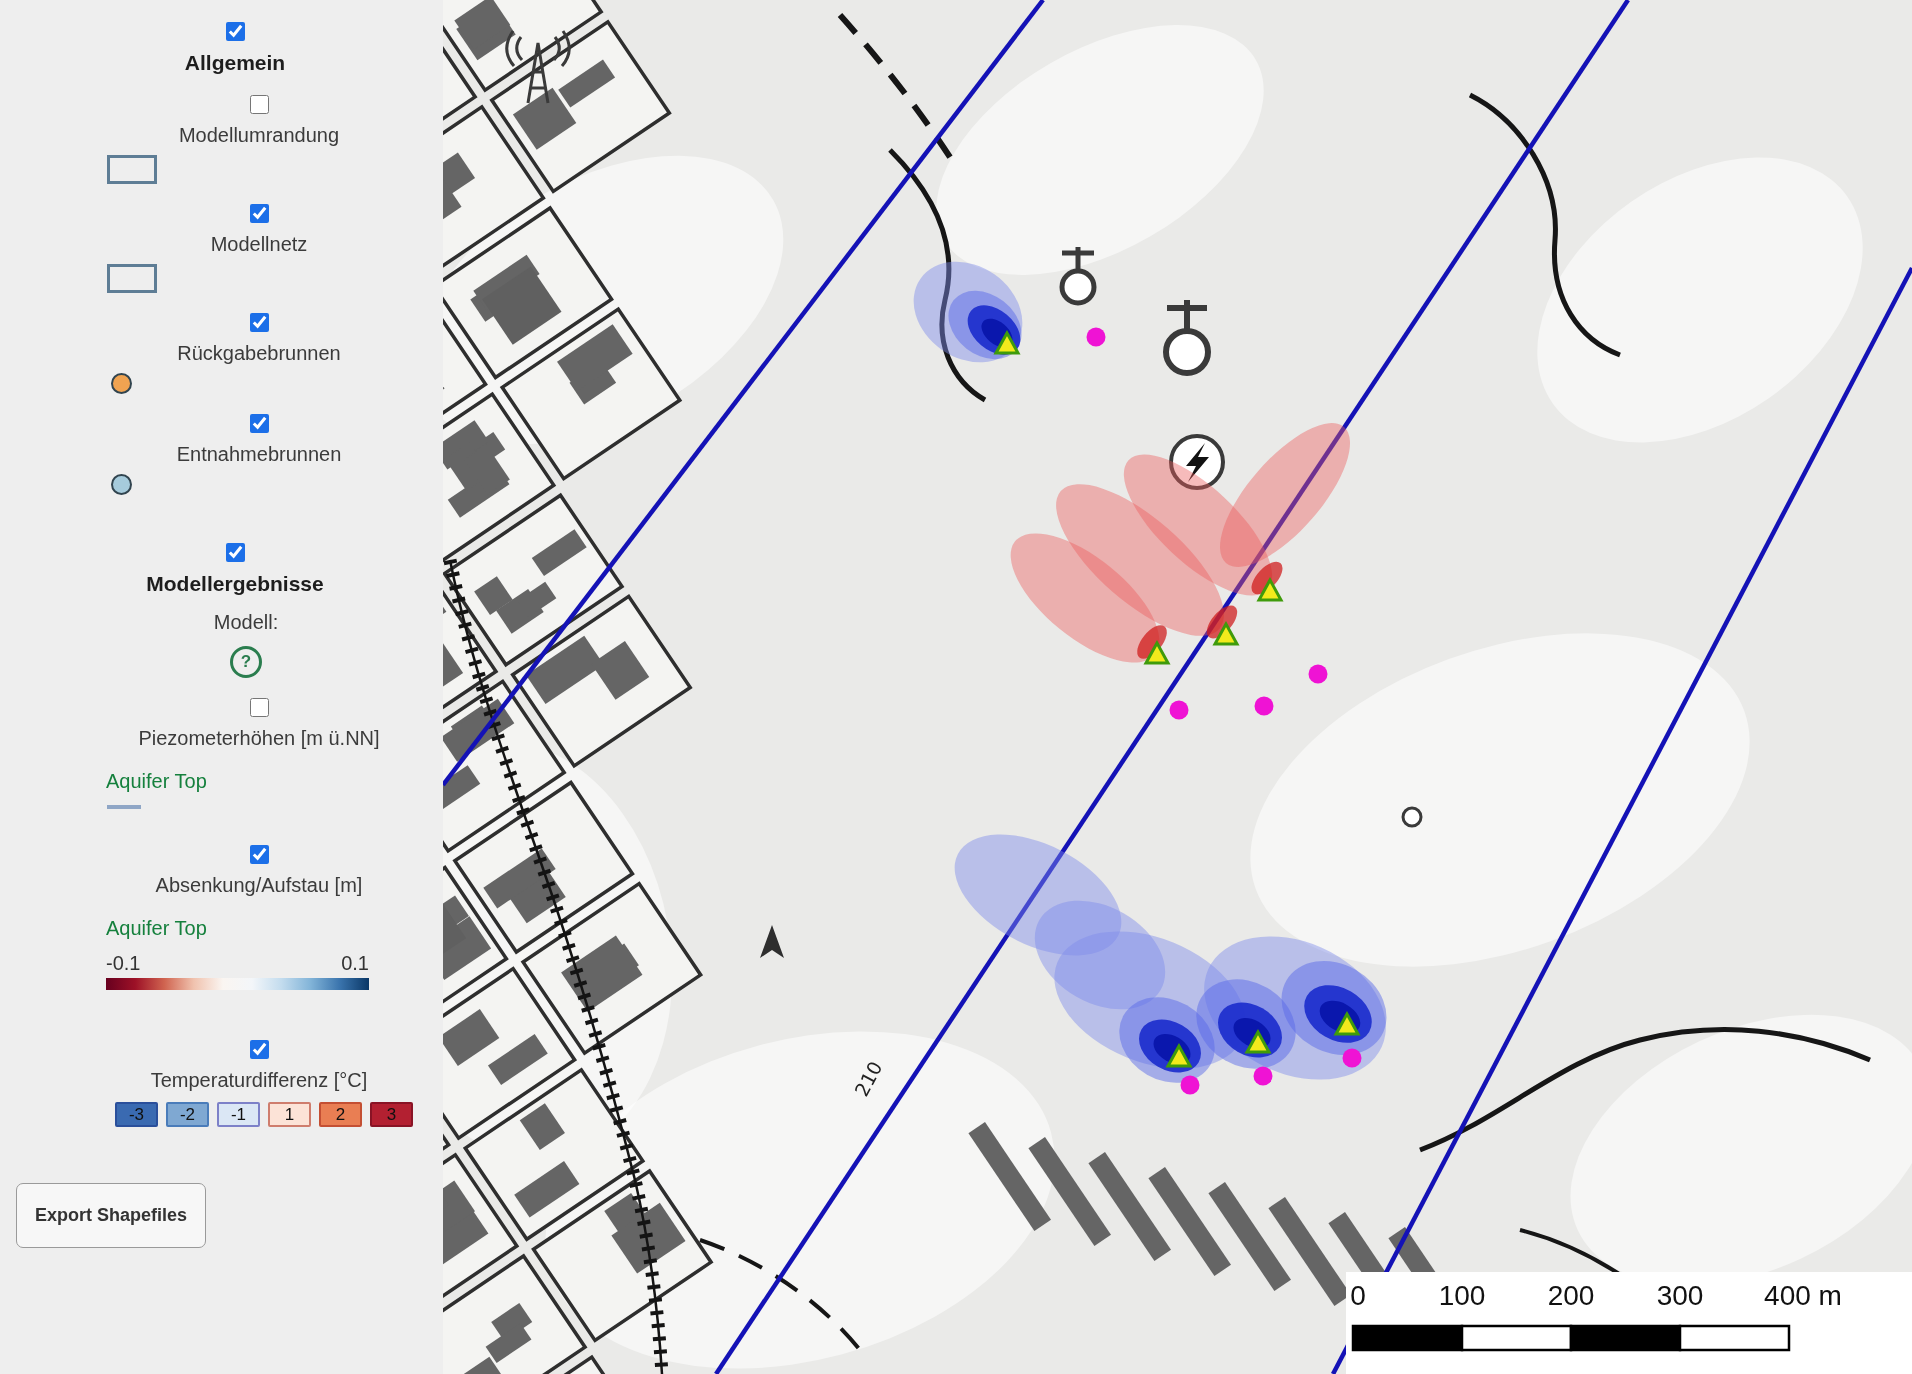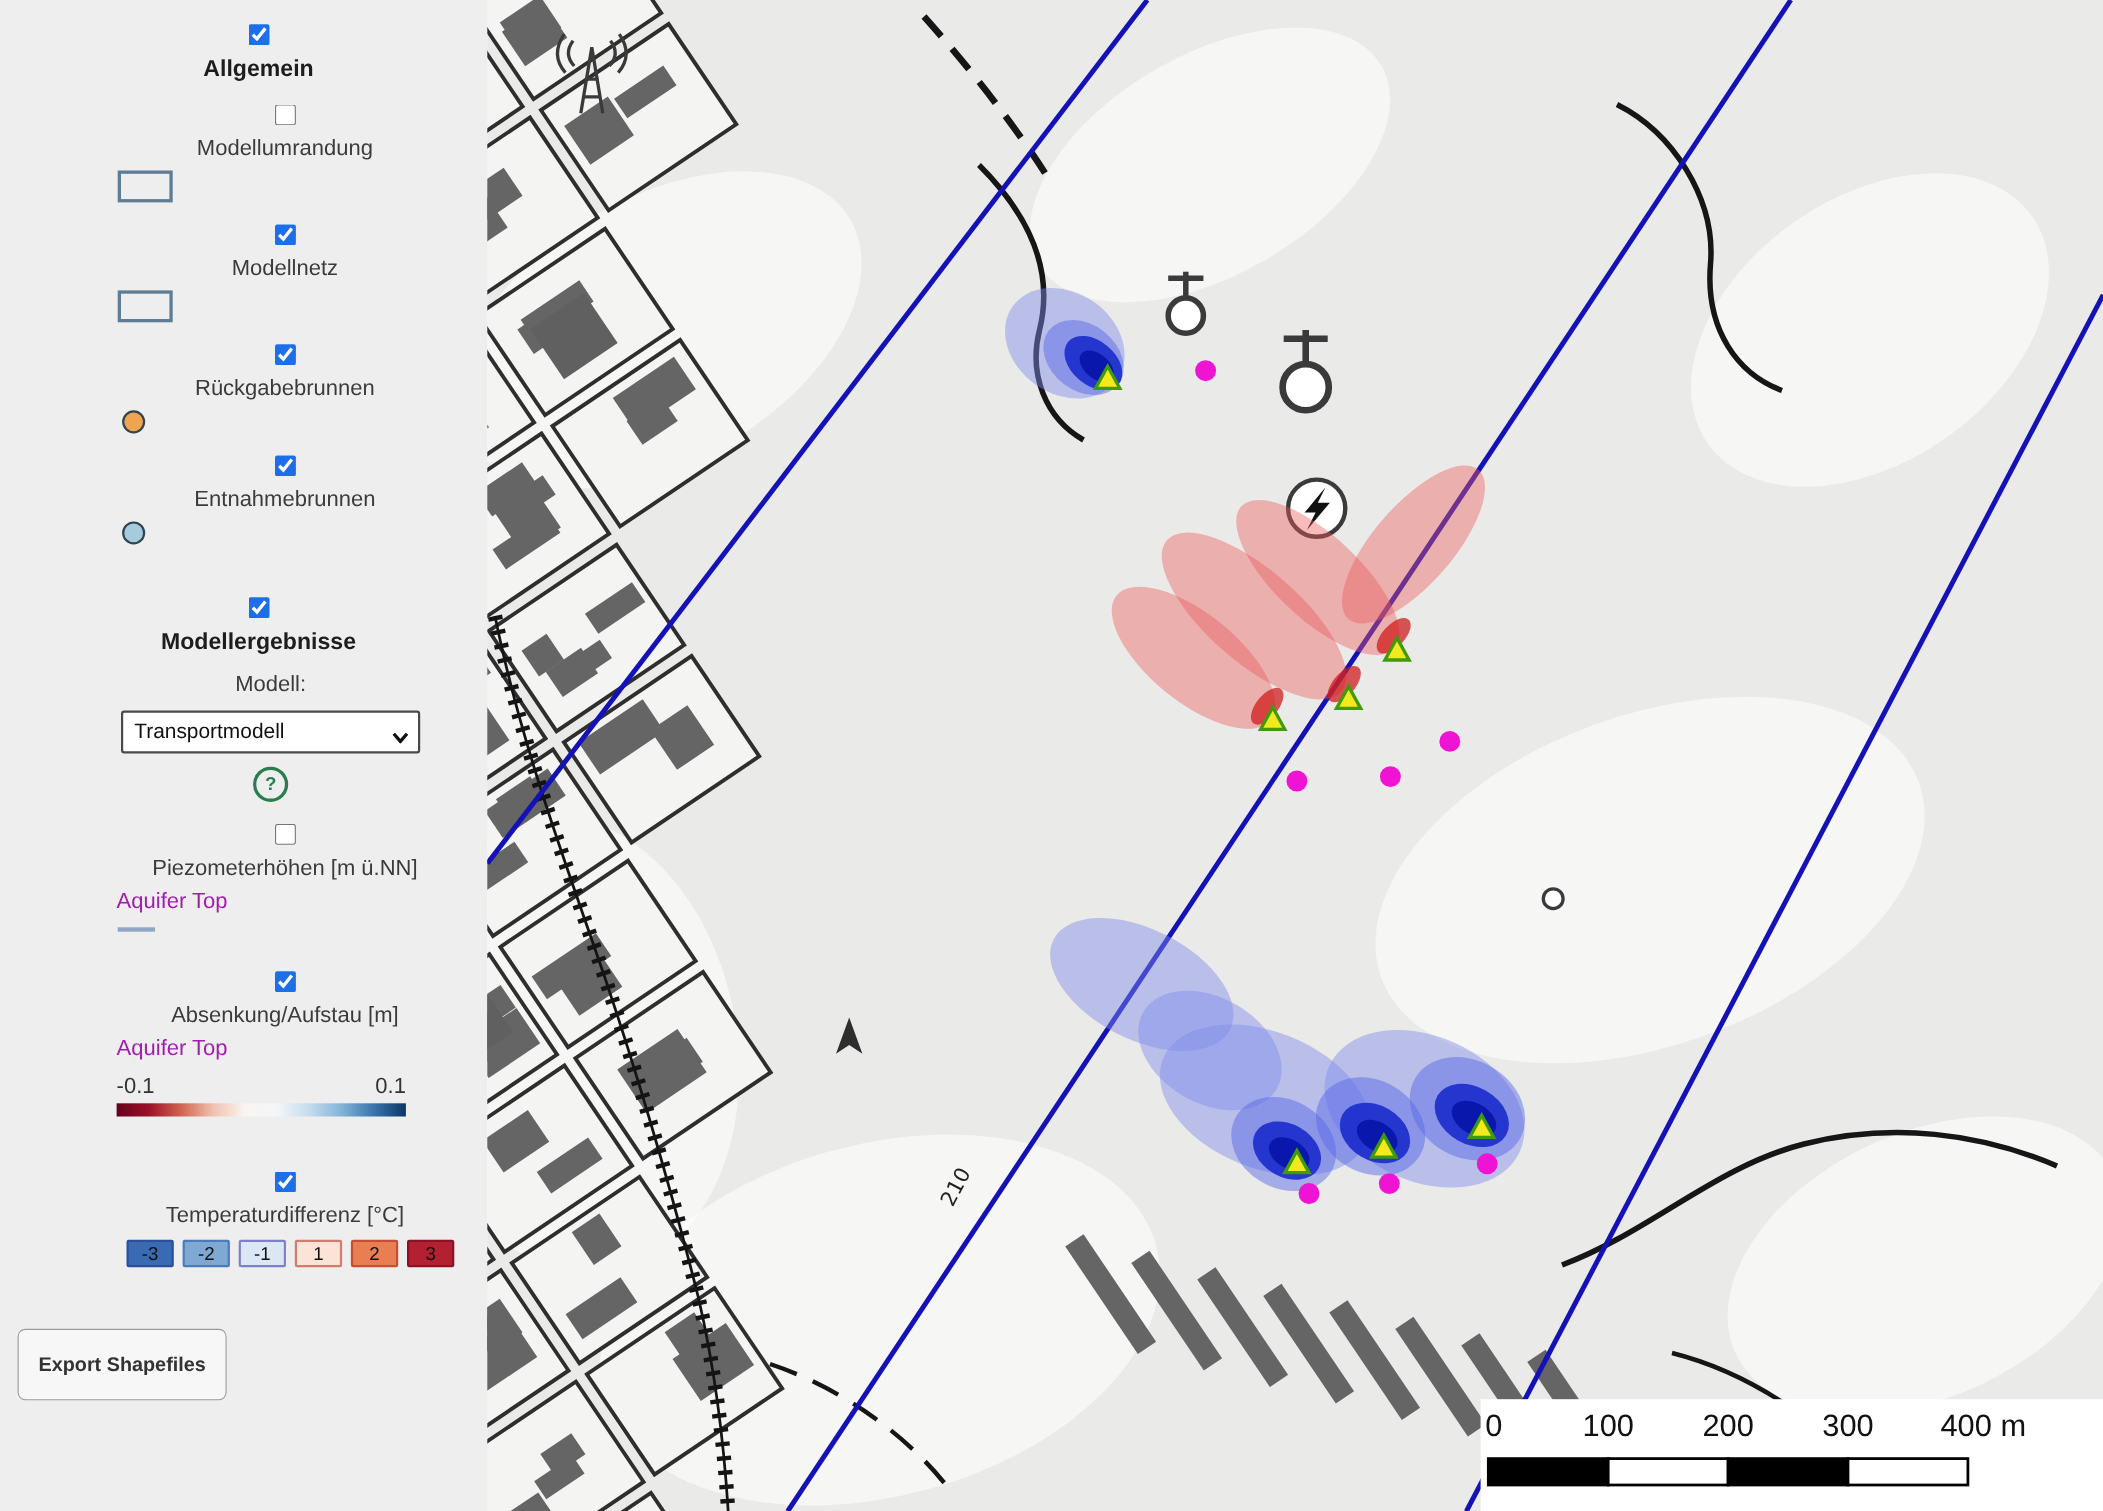--- a/index.html
+++ b/index.html
@@ -16,21 +16,21 @@
     padding:22px 0 0 27px;color:#3b3b3b;
   }
   .row{display:flex;align-items:center;gap:10px;flex-direction:column;}
   input[type=checkbox]{
     width:19px;height:19px;accent-color:#1c6fe8;margin:0;flex:none;
   }
   .head-label{font-weight:bold;font-size:21px;color:#1d1d1d;}
   .items{margin-left:48px;}
   .item{margin-top:20px;}
   .item-label{font-size:20px;color:#3b3b3b;}
-  .sub{margin-left:31px;font-size:20px;color:#a21caf;margin-top:7px;}
+  .sub{margin-left:31px;font-size:20px;color:#15803d;margin-top:20px;}
   .sym-rect{width:44px;height:23px;border:3px solid #5e7d95;margin:8px 0 0 32px;}
   .sym-dot{width:17px;height:17px;border-radius:50%;border:2.5px solid #31444f;margin:8px 0 0 36px;}
   .sym-line{width:34px;height:4px;margin:12px 0 0 32px;}
   .section.results{margin-top:48px;}
   .model-row{display:flex;align-items:center;gap:12px;margin:15px 0 0 22px;font-size:20px;flex-direction:column;}
   .select-wrap{position:relative;display:inline-block;}
   select{
     -webkit-appearance:none;appearance:none;
     width:272px;height:39px;background:#fff;border:2px solid #4a4a4a;border-radius:3px;
     font-family:"Liberation Sans",sans-serif;font-size:19px;color:#111;padding:0 36px 0 10px;
@@ -105,30 +105,20 @@
     </div>
 
     <div class="section results">
       <label class="row">
         <input type="checkbox" checked="" style="">
         <span class="head-label">Modellergebnisse</span>
       </label>
 
       <div class="model-row">
         <span>Modell:</span>
-        <span class="select-wrap">
-          <select>
-            <option>Transportmodell</option>
-          </select>
-          <span class="chev">
-            <svg width="16" height="11" viewBox="0 0 16 11">
-                <polyline points="2,2 8,9 14,2" fill="none" stroke="#111" stroke-width="3"></polyline>
-              </svg>
-          </span>
-        </span>
         <span class="help">?</span>
       </div>
 
       <div class="items">
         <div class="item">
           <label class="row">
             <input type="checkbox" style="">
             <span class="item-label">Piezometerhöhen [m ü.NN]</span>
           </label>
           <div class="sub">Aquifer Top</div>

